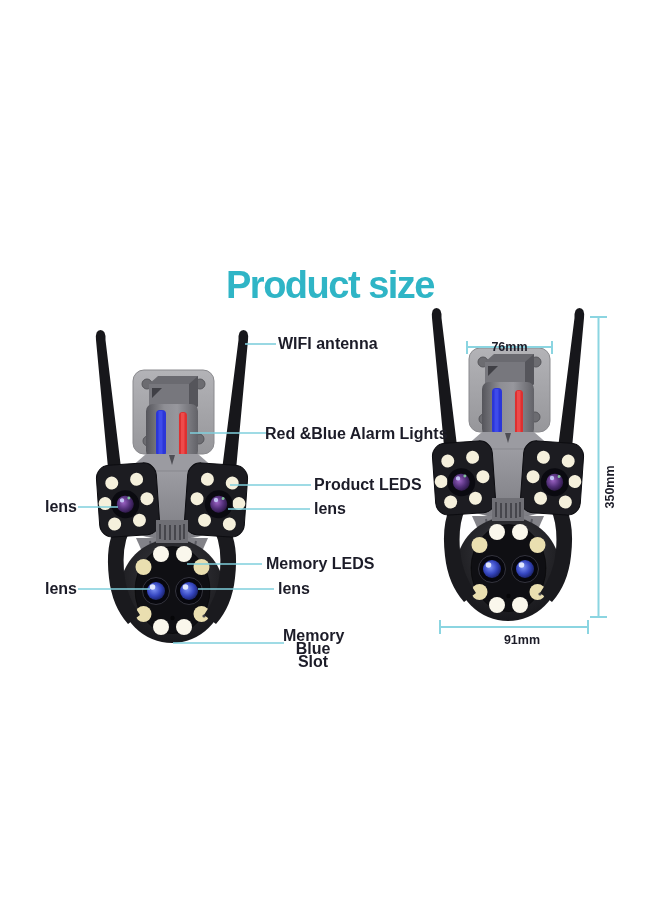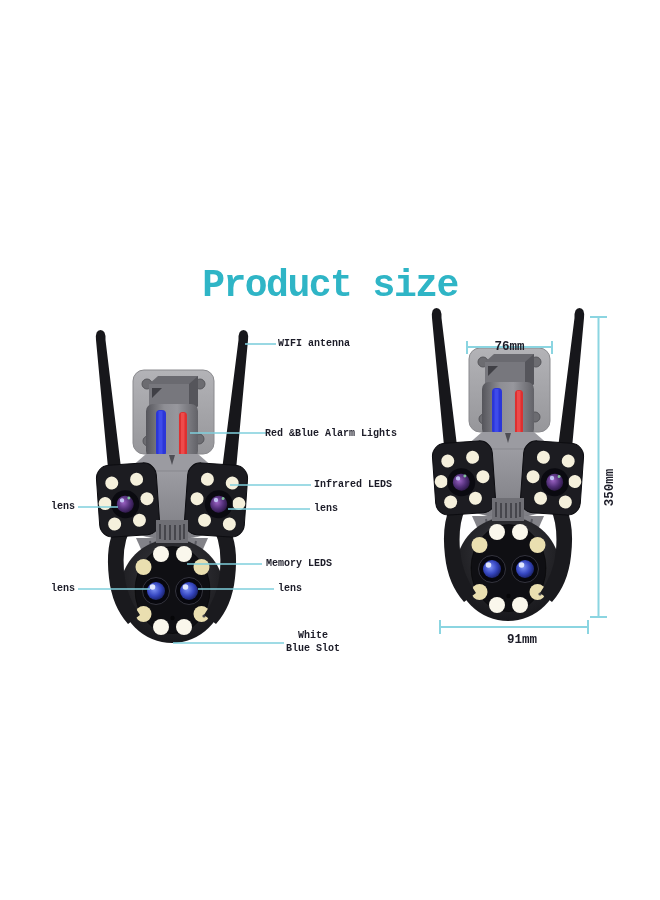--- a/index.html
+++ b/index.html
@@ -1,21 +1,21 @@
 <!DOCTYPE html>
 <html><head>
 <meta charset="utf-8">
 <style>
   html,body{margin:0;padding:0;background:#ffffff;}
   .page{position:relative;width:660px;height:754px;background:#ffffff;overflow:hidden;
-        font-family:Liberation Mono, monospace;}
+        font-family:Liberation Sans, sans-serif;}
   .title{position:absolute;left:0;right:0;top:264px;text-align:center;
          font-weight:700;font-size:38px;letter-spacing:-1.5px;color:#2fb5c6;}
   .art{position:absolute;left:0;top:0;}
-  .lbl{position:absolute;font-weight:700;font-size:10px;color:#1c1c28;white-space:nowrap;line-height:13px;}
+  .lbl{position:absolute;font-weight:700;font-size:16px;color:#1c1c28;white-space:nowrap;line-height:13px;}
   .lbl.right{text-align:right;}
   .lbl.center{text-align:center;white-space:normal;}
   .dim{position:absolute;font-weight:700;font-size:12.5px;color:#1c1c28;text-align:center;line-height:14px;}
   .dim.vert{transform:rotate(-90deg);transform-origin:center center;}
 </style>
 </head>
 <body>
 
 <div class="page">
 
@@ -170,28 +170,28 @@
       <line x1="590" y1="317" x2="607" y2="317"></line>
       <line x1="590" y1="617" x2="607" y2="617"></line>
       <line x1="440" y1="627" x2="588" y2="627"></line>
       <line x1="440" y1="620" x2="440" y2="634"></line>
       <line x1="588" y1="620" x2="588" y2="634"></line>
     </g>
   </svg>
 
   <div class="lbl" style="left:278px;top:337px;">WIFI antenna</div>
   <div class="lbl" style="left:265px;top:427px;">Red &amp;Blue Alarm Lights</div>
-  <div class="lbl" style="left:314px;top:478px;">Infrared LEDS</div>
+  <div class="lbl" style="left:314px;top:478px;">Product LEDS</div>
   <div class="lbl" style="left:314px;top:502px;">lens</div>
   <div class="lbl right" style="left:45px;top:500px;width:30px;">lens</div>
   <div class="lbl" style="left:266px;top:557px;">Memory LEDS</div>
   <div class="lbl" style="left:278px;top:582px;">lens</div>
   <div class="lbl right" style="left:45px;top:582px;width:30px;">lens</div>
   <div class="lbl center" style="left:283px;top:629px;width:60px;">
-    <span>White</span><br>
+    <span>Memory</span><br>
     <span>Blue Slot</span>
   </div>
 
   <div class="dim" style="left:467px;top:340px;width:85px;">76mm</div>
   <div class="dim vert" style="left:589px;top:480px;width:42px;height:15px;">350mm</div>
   <div class="dim" style="left:448px;top:633px;width:148px;">91mm</div>
 
 </div>
 
 </body></html>

